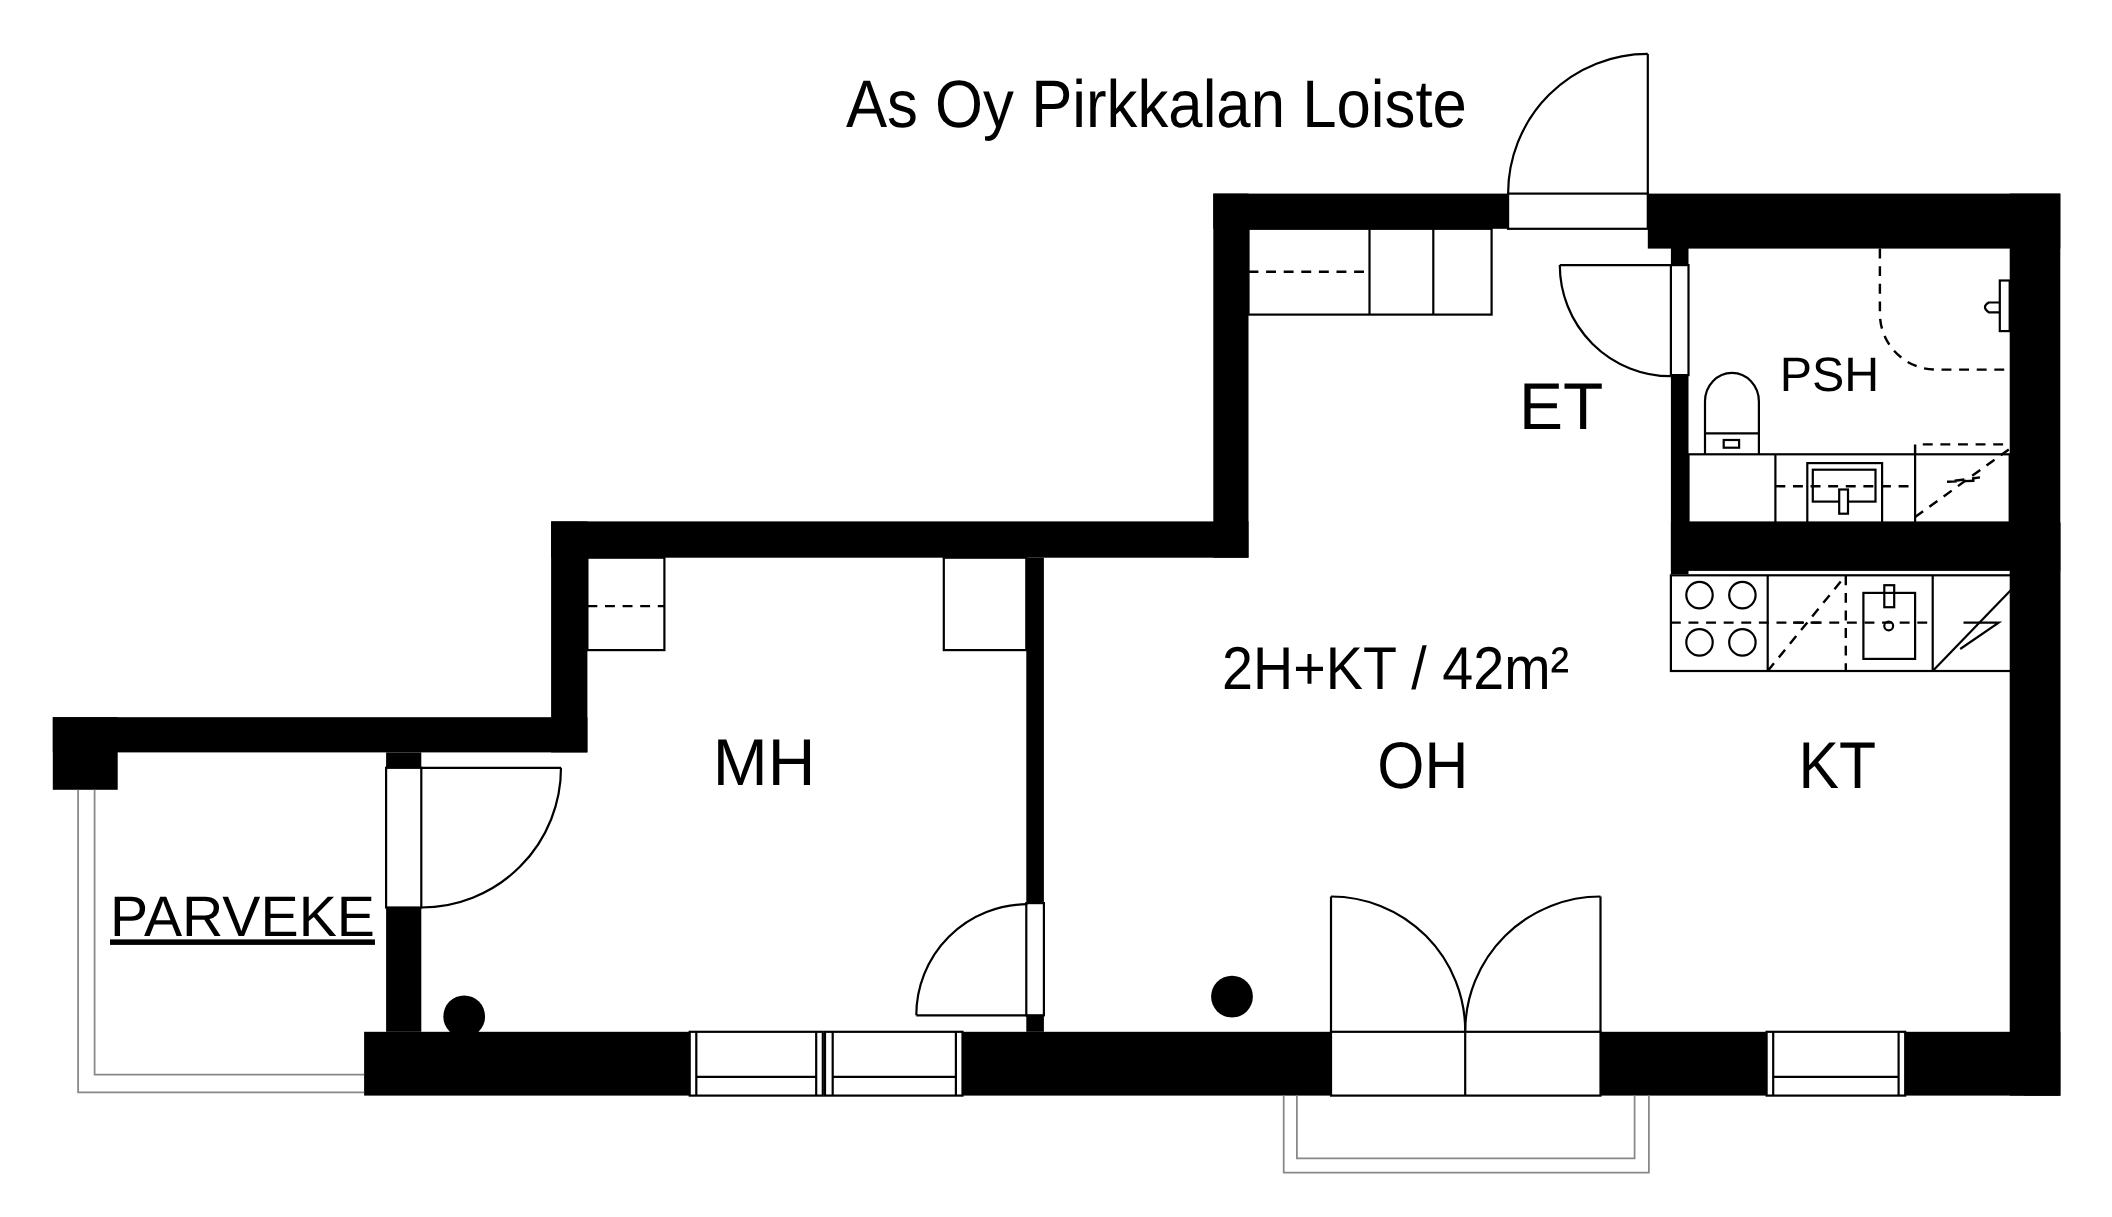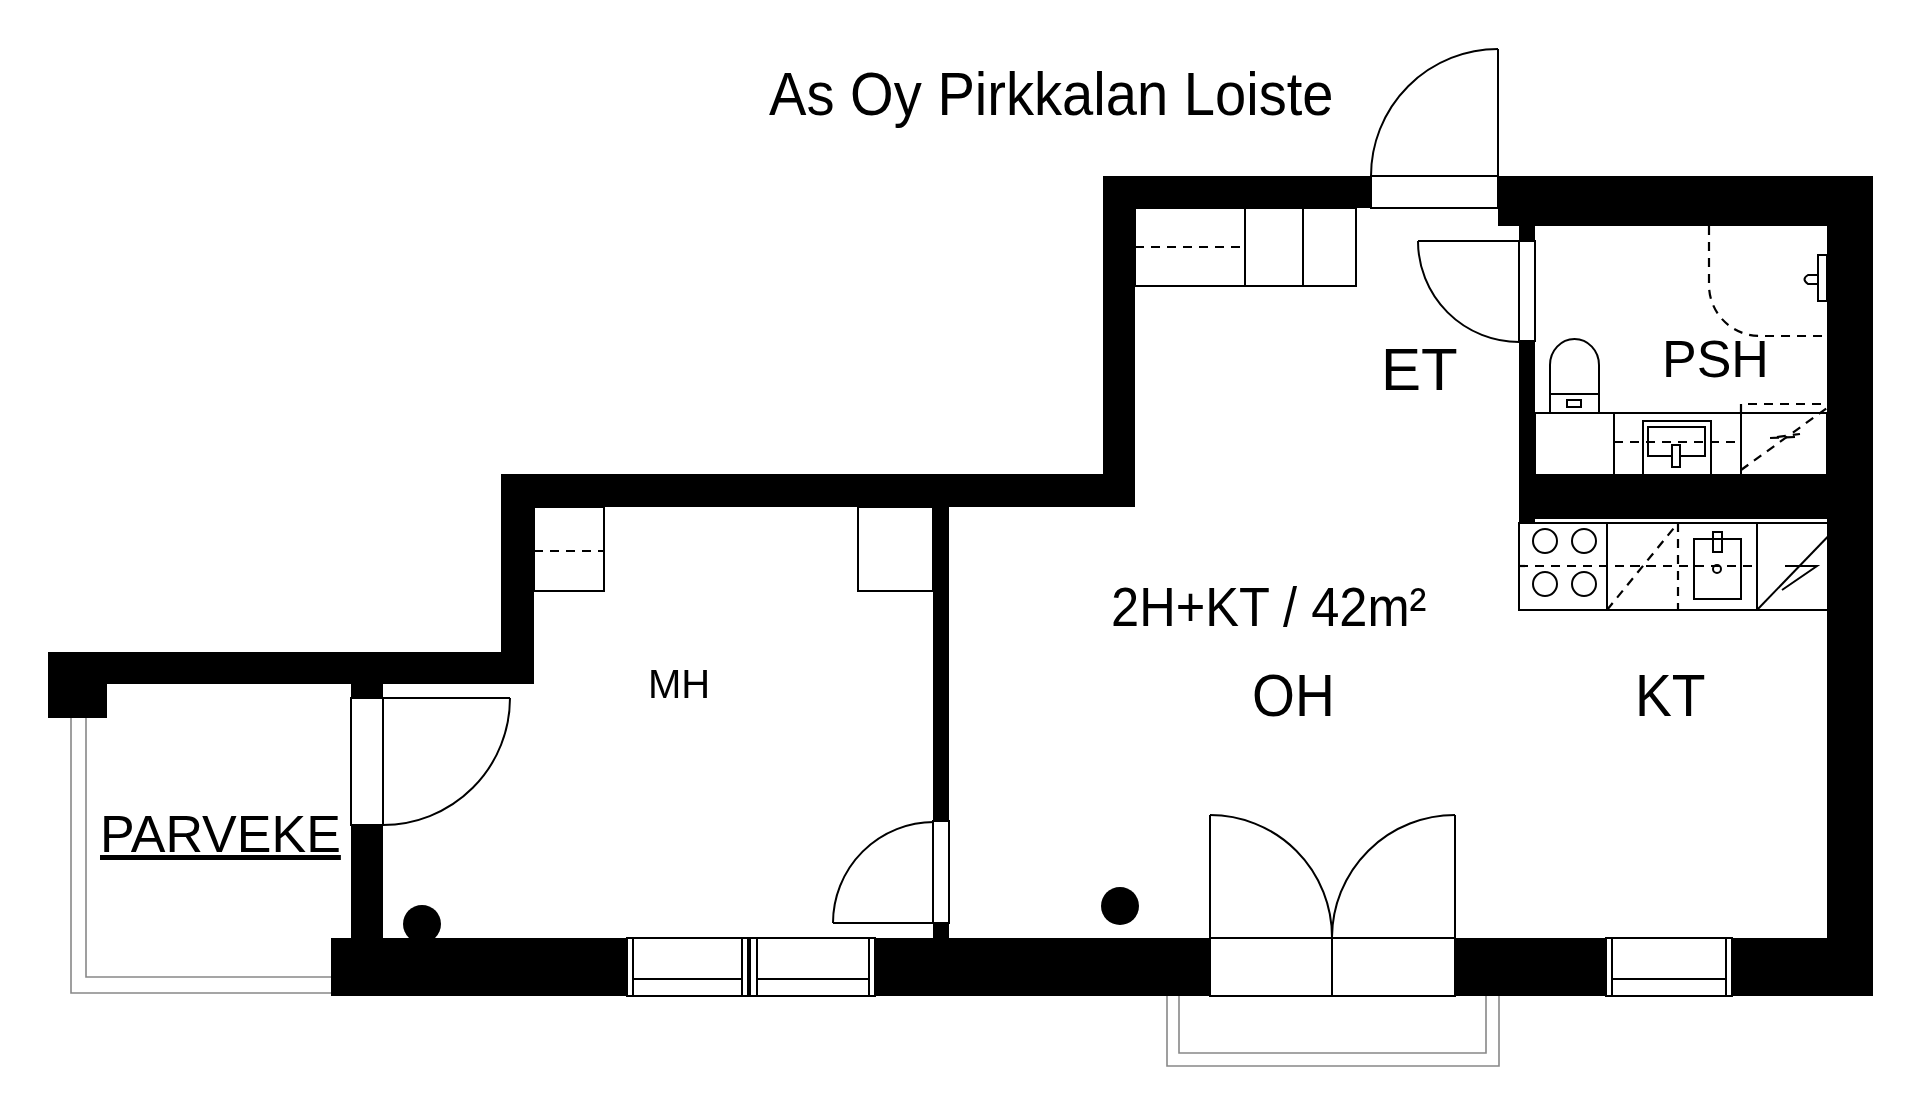--- a/index.html
+++ b/index.html
@@ -169,17 +169,17 @@
     <path class="rail" d="M1179 996 L1179 1053 L1486 1053 L1486 996"></path>
   </g>
 
   <circle class="wall" cx="422" cy="924" r="19"></circle>
   <circle class="wall" cx="1120" cy="906" r="19"></circle>
 </svg>
 
 <div class="lbl" style="left:769px; top:64px; font-size:61px; transform:scaleX(0.92);">As Oy Pirkkalan Loiste</div>
 <div class="lbl" style="left:1111px; top:580px; font-size:55px; transform:scaleX(0.92);">2H+KT / 42m²</div>
 <div class="lbl" style="left:1381px; top:340px; font-size:60px;text-align:center;">ET</div>
-<div class="lbl" style="left:1618px; top:333px; font-size:52px;margin-left:44px;">PSH</div>
-<div class="lbl" style="left:648px; top:664px; font-size:40px;">MH</div>
+<div class="lbl" style="left:1618px; top:319px; font-size:44px;">PSH</div>
+<div class="lbl" style="left:648px; top:664px; font-size:60px;">MH</div>
 <div class="lbl" style="left:1252px; top:666px; font-size:60px; transform:scaleX(0.92);">OH</div>
 <div class="lbl" style="left:1635px; top:666px; font-size:60px; transform:scaleX(0.92);">KT</div>
 <div class="lbl" style="left:100px; top:808px; font-size:52px;text-decoration:underline;">PARVEKE</div>
 
 </body></html>

